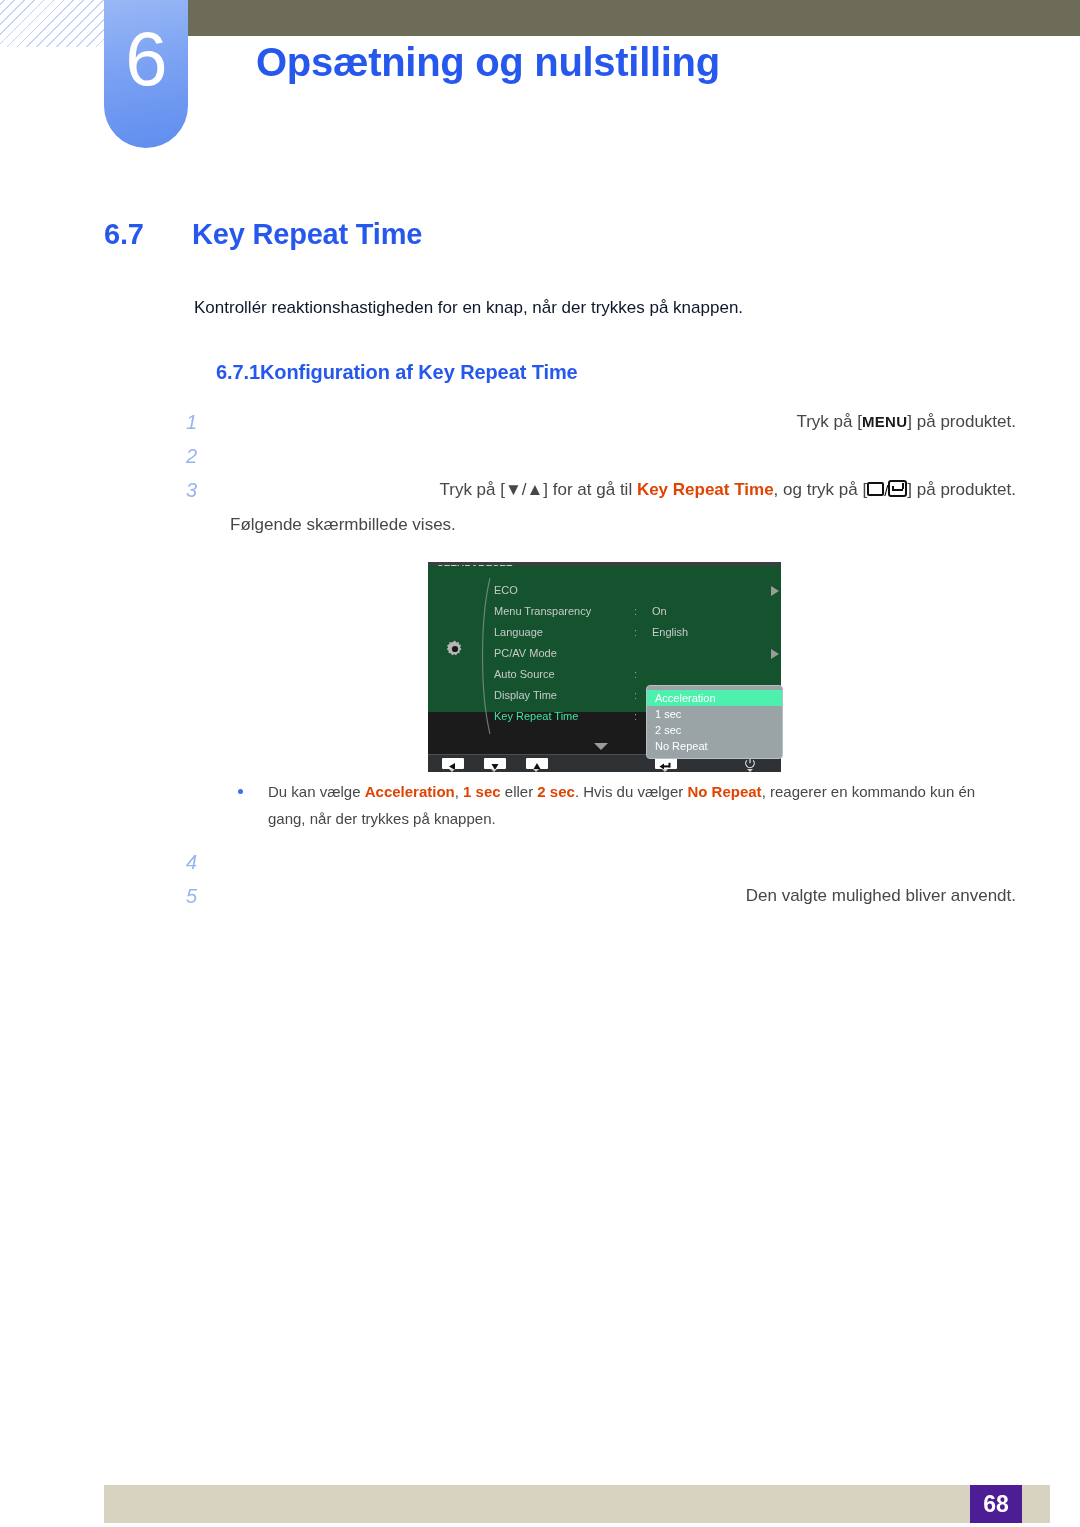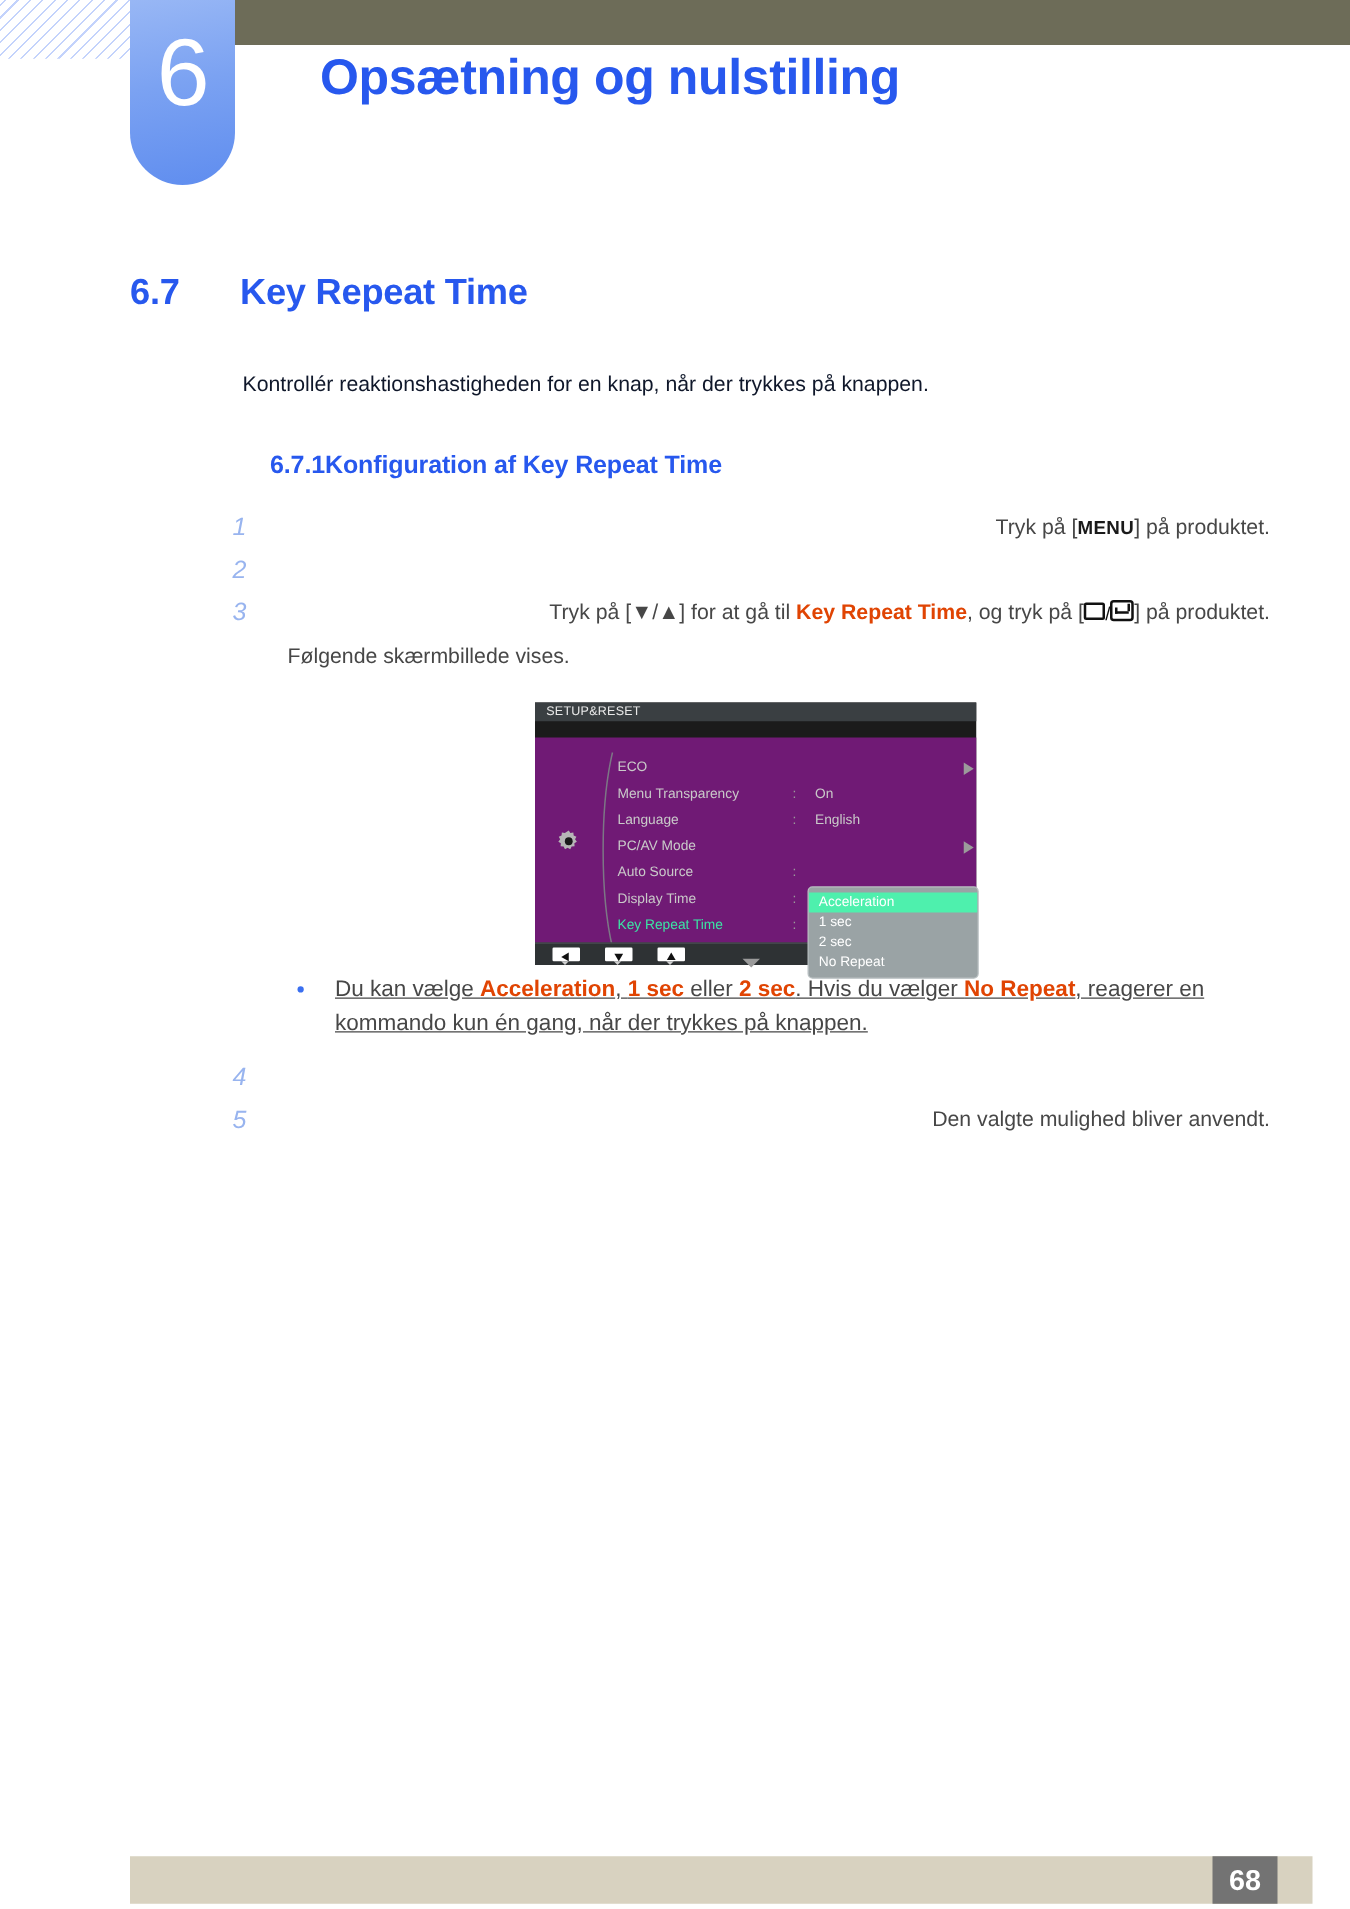--- a/index.html
+++ b/index.html
@@ -204,23 +204,23 @@
     background: #3a3f42;
     color: #e8e8e8;
     font-size: 10px;
     line-height: 15px;
     padding-left: 9px;
     box-sizing: border-box;
     letter-spacing: 0.2px;
   }
   .osd-body {
     position: absolute;
-    left: 0; top: 28px;
-    width: 353px; height: 177px;
-    background: #701a75;
+    left: 0; top: 4px;
+    width: 353px; height: 146px;
+    background: #14532d;
   }
   .osd-gear {
     position: absolute;
     left: 16px; top: 72px;
     width: 22px; height: 22px;
   }
   .osd-curve {
     position: absolute;
     left: 48px; top: 10px;
     width: 18px; height: 160px;
@@ -320,23 +320,22 @@
 
   
   .bullets {
     position: absolute;
     left: 238px; top: 778px;
     width: 740px;
   }
   .bullet {
     position: relative;
     color: #474747;
-    font-size: 18px;
+    font-size: 15px;
     line-height: 27px;
-    text-decoration: underline;
   }
   .bullet .dot {
     position: absolute;
     left: 0; top: 11px;
     width: 5px; height: 5px;
     border-radius: 50%;
     background: #3a6ff0;
   }
   .bullet .btext { display: block; margin-left: 30px; }
 
@@ -354,21 +353,21 @@
     height: 38px;
     line-height: 38px;
     color: #6b6252;
     font-size: 16px;
     font-weight: bold;
   }
   .footer-page {
     position: absolute;
     left: 866px; top: 0;
     width: 52px; height: 38px;
-    background: #737373;
+    background: #4c1d95;
     color: #ffffff;
     font-size: 23px;
     font-weight: bold;
     text-align: center;
     line-height: 38px;
   }
 </style>
 </head>
 <body>
 

